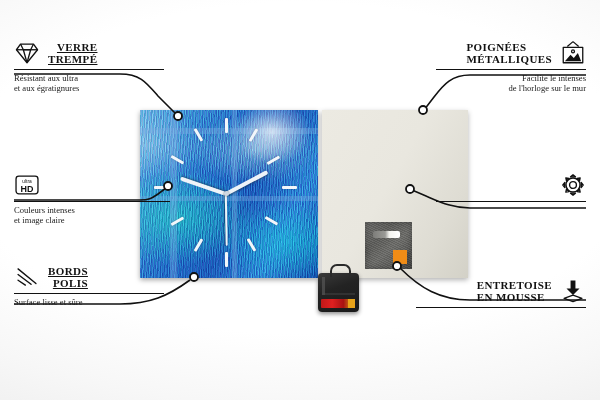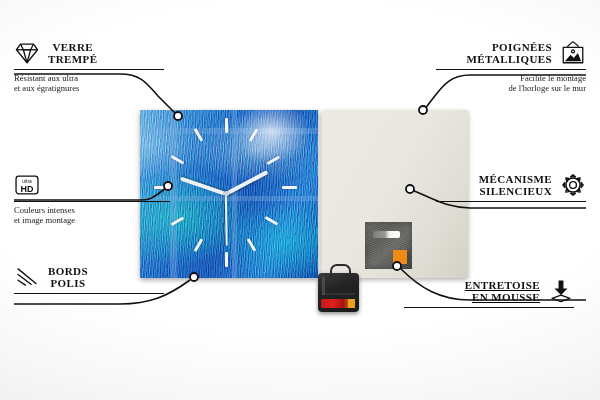--- a/index.html
+++ b/index.html
@@ -99,22 +99,22 @@
   .callout{position:absolute;}
   .callout .row{display:flex;align-items:center;gap:8px;}
   .callout.left .row{justify-content:flex-start;}
   .callout.right .row{justify-content:flex-end;}
   .title{
     font-family:"Liberation Serif", serif;
     font-weight:bold;font-size:11px;line-height:12.5px;
     letter-spacing:.4px;color:#111111;text-transform:uppercase;
     white-space:pre-line;
   }
-  .callout.left .title{text-align:center;}
-  .callout.right .title{text-align:right;}
+  .callout.left .title{text-align:right;text-decoration:underline;}
+  .callout.right .title{text-align:left;}
   .rule{height:1px;background:#111111;margin-top:3px;}
   .sub{
     font-family:"Liberation Serif", serif;
     font-size:8.6px;line-height:10.2px;color:#1b1b1b;margin-top:3px;
     white-space:pre-line;
   }
   .callout.right .sub{text-align:right;}
   .ico{width:26px;height:26px;flex:0 0 26px;display:block;}
 
   #links{position:absolute;left:0;top:0;width:600px;height:400px;pointer-events:none;}
@@ -221,80 +221,79 @@
   <div class="callout left" style="left:14px;top:172px;width:156px;">
     <div class="row">
       <svg class="ico" viewBox="0 0 32 32">
         <rect x="2.5" y="5" width="27" height="22" rx="3.5" fill="none" stroke="#111" stroke-width="1.6"></rect>
         <text x="16" y="14" font-family="Liberation Sans, sans-serif" font-size="6" text-anchor="middle" fill="#111">ultra</text>
         <text x="16" y="24" font-family="Liberation Sans, sans-serif" font-size="11" font-weight="bold" text-anchor="middle" fill="#111">HD</text>
       </svg>
     </div>
     <div class="rule" style="width:156px;"></div>
     <div class="sub">Couleurs intenses
-et image montage</div>
+et image claire</div>
   </div>
 
   <div class="callout left" style="left:14px;top:264px;width:150px;">
     <div class="row">
       <svg class="ico" viewBox="0 0 32 32">
         <g stroke="#111" stroke-width="1.7" fill="none" stroke-linecap="round">
           <path d="M5 6 L27 24"></path>
             <path d="M5 13 L21 25"></path>
             <path d="M5 20 L14 26"></path>
         </g>
       </svg>
       <div class="title">BORDS
 POLIS</div>
     </div>
     <div class="rule" style="width:150px;"></div>
+    <div class="sub">Surface lisse et sûre</div>
   </div>
 
   <div class="callout right" style="left:436px;top:40px;width:150px;">
     <div class="row">
       <div class="title">POIGNÉES
 MÉTALLIQUES</div>
       <svg class="ico" viewBox="0 0 32 32">
         <g fill="none" stroke="#111" stroke-width="1.6" stroke-linejoin="round">
           <path d="M16 2 L23 8"></path>
             <path d="M16 2 L9 8"></path>
           <rect x="4" y="9" width="24" height="19"></rect>
           <circle cx="16" cy="14" r="1.8"></circle>
           <path d="M6 26 L13 18 L17 22 L22 16 L26 26 Z" fill="#111" stroke="none"></path>
         </g>
       </svg>
     </div>
     <div class="rule" style="width:150px;"></div>
-    <div class="sub">Facilite le montage
+    <div class="sub">Facilite le intenses
 de l'horloge sur le mur</div>
   </div>
 
   <div class="callout right" style="left:436px;top:172px;width:150px;">
     <div class="row">
-      <div class="title">MÉCANISME
-SILENCIEUX</div>
       <svg class="ico" viewBox="0 0 32 32">
         <g fill="none" stroke="#111" stroke-width="1.7" stroke-linejoin="round">
           <path d="M16 3.5 L19 6 H13 Z"></path>
             <path d="M16 28.5 L13 26 H19 Z"></path>
           <path d="M3.5 16 L6 13 V19 Z"></path>
             <path d="M28.5 16 L26 19 V13 Z"></path>
           <path d="M7.2 7.2 L11 8 L8 11 Z"></path>
             <path d="M24.8 24.8 L21 24 L24 21 Z"></path>
           <path d="M24.8 7.2 L24 11 L21 8 Z"></path>
             <path d="M7.2 24.8 L8 21 L11 24 Z"></path>
           <circle cx="16" cy="16" r="8.6"></circle>
             <circle cx="16" cy="16" r="4.2"></circle>
         </g>
       </svg>
     </div>
     <div class="rule" style="width:150px;"></div>
   </div>
 
-  <div class="callout right" style="left:404px;top:278px;width:170px;text-decoration:underline;">
+  <div class="callout right" style="left:416px;top:278px;width:170px;">
     <div class="row">
       <div class="title">ENTRETOISE
 EN MOUSSE</div>
       <svg class="ico" viewBox="0 0 32 32">
         <path d="M13 3 H19 V13 H24 L16 21 L8 13 H13 Z" fill="#111"></path>
         <g fill="none" stroke="#111" stroke-width="1.5" stroke-linejoin="round">
           <path d="M16 21 L27 25 L16 29 L5 25 Z"></path>
         </g>
       </svg>
     </div>

